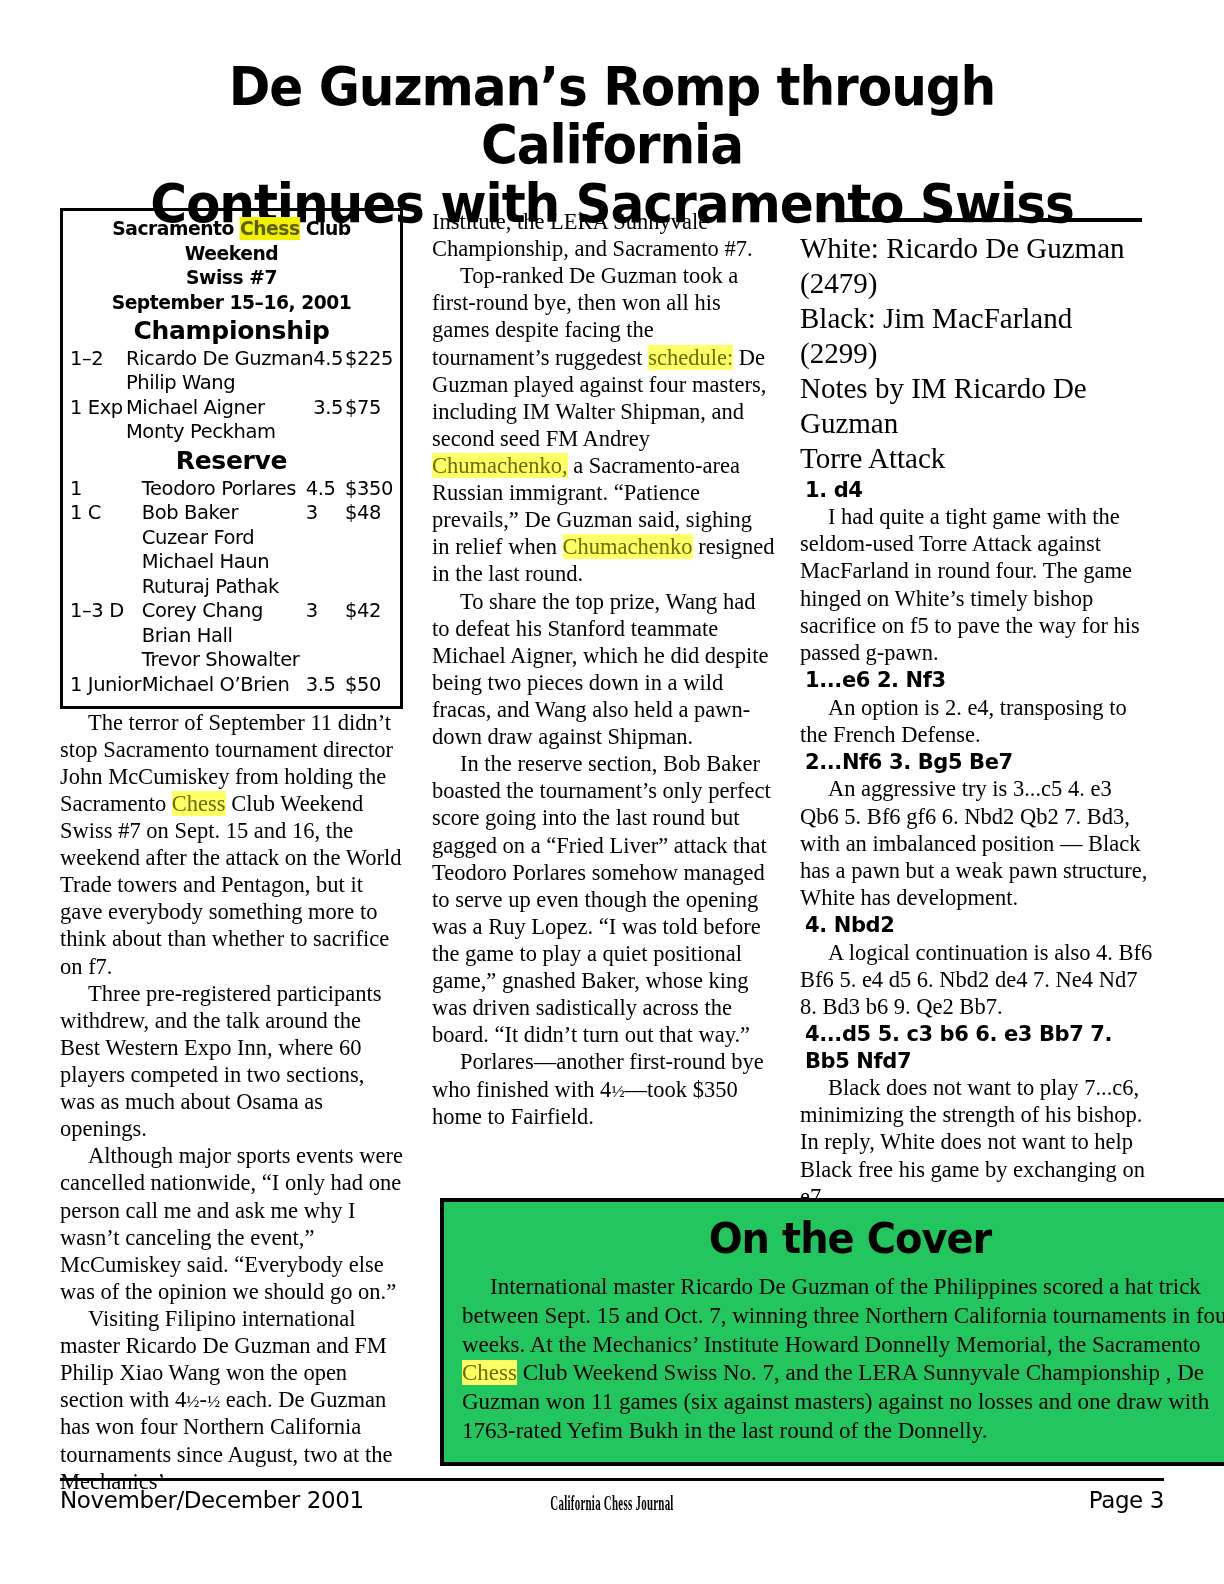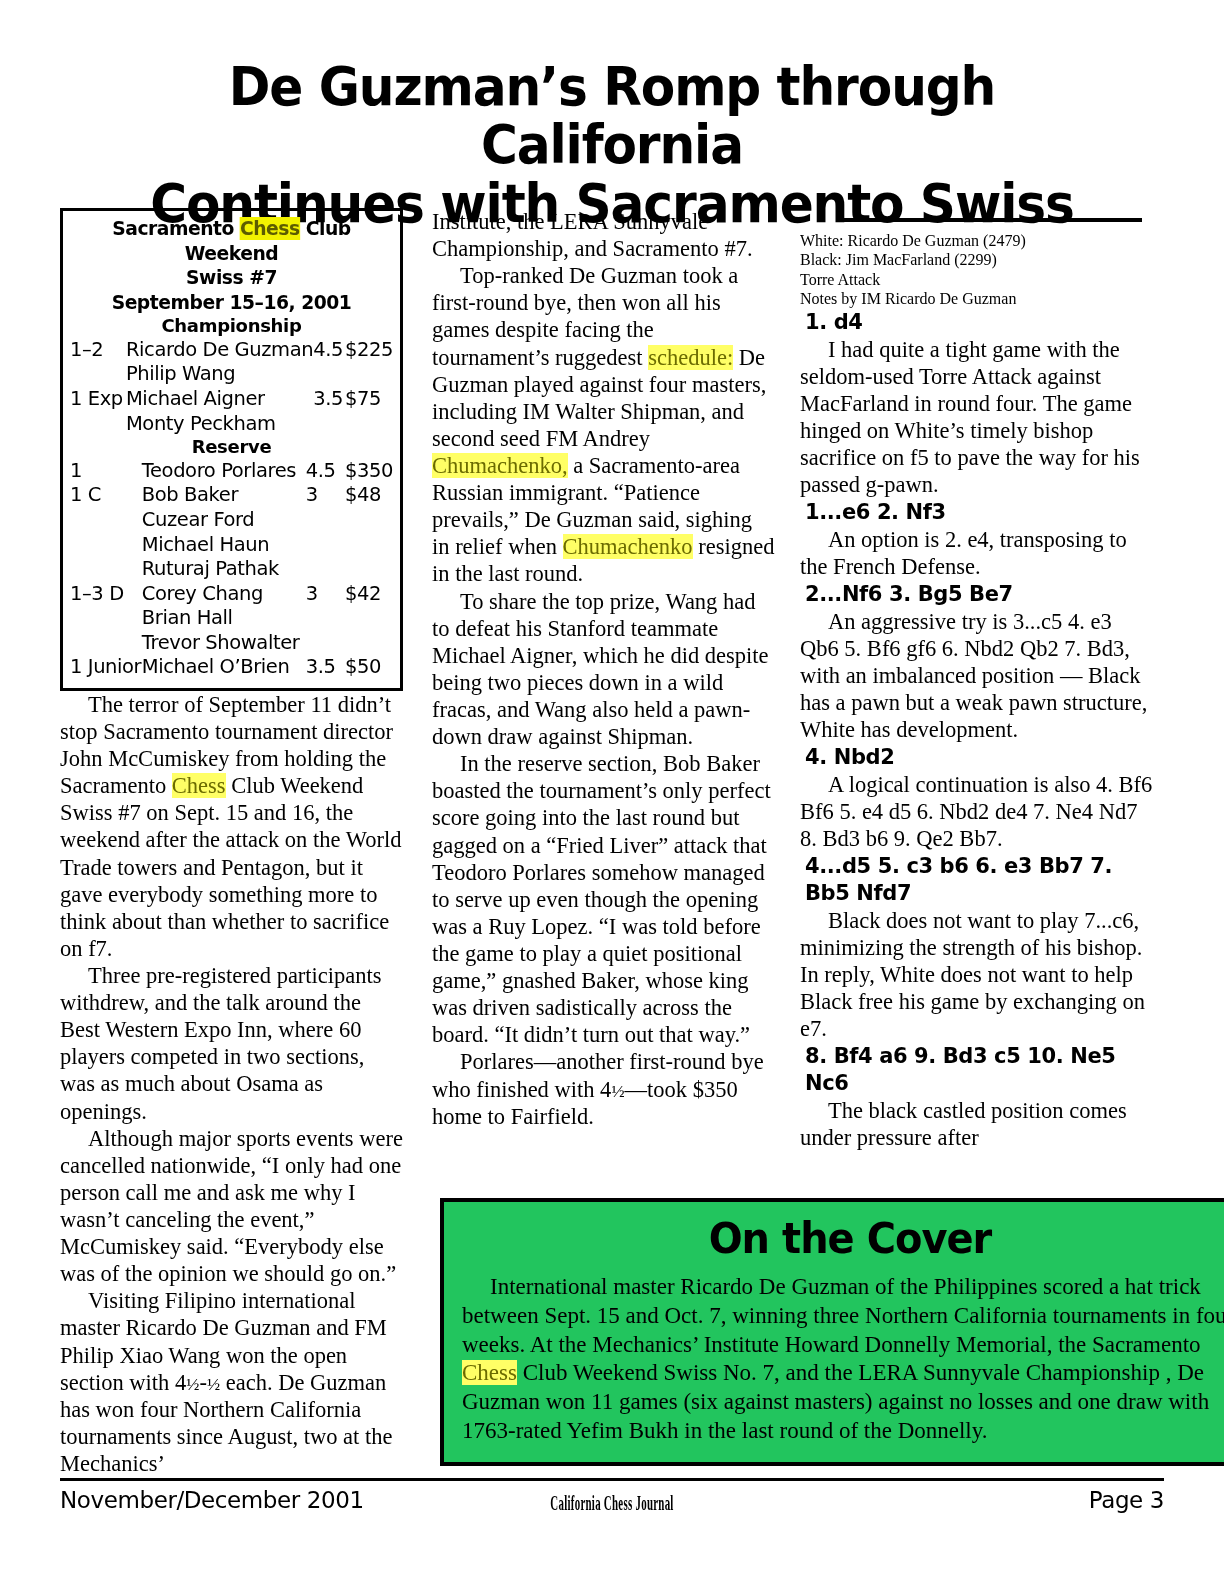--- a/index.html
+++ b/index.html
@@ -96,21 +96,21 @@
     font-size: 19.5px;
     line-height: 1.26;
     text-align: center;
     letter-spacing: -0.5px;
     transform: scaleX(0.96);
     transform-origin: center;
   }
   .rb-section {
     font-family: "DejaVu Sans", sans-serif;
     font-weight: bold;
-    font-size: 18px;
+    font-size: 25px;
     text-align: center;
     line-height: 1.26;
     letter-spacing: -0.3px;
   }
   table.results {
     width: 100%;
     border-collapse: collapse;
     font-family: "DejaVu Sans", sans-serif;
     font-size: 19.5px;
     letter-spacing: -0.4px;
@@ -127,21 +127,21 @@
   td.c-prize { text-align: left; }
 
   
   .game-rule {
     width: 298px;
     height: 4px;
     background: #000;
     margin: 10px auto 9px 44px;
   }
   .game-head {
-    font-size: 16px;
+    font-size: 29px;
     line-height: 1.205;
     text-indent: 0;
   }
   .move {
     font-family: "DejaVu Sans", sans-serif;
     font-weight: bold;
     font-size: 21px;
     line-height: 1.27;
     text-indent: 0;
     letter-spacing: -0.4px;
@@ -346,22 +346,22 @@
 
       <p>In the reserve section, Bob Baker boasted the tournament’s only perfect score going into the last round but gagged on a “Fried Liver” attack that Teodoro Porlares somehow managed to serve up even though the opening was a Ruy Lopez. “I was told before the game to play a quiet positional game,” gnashed Baker, whose king was driven sadistically across the board. “It didn’t turn out that way.”</p>
 
       <p><span>Porlares—another  first-round bye who finished with 4</span><span class="frac">½</span><span>—took $350 home to Fairfield.</span></p>
     </div>
 
     <div class="col col-right">
       <div class="game-rule"></div>
       <div class="game-head">White: Ricardo De Guzman (2479)</div>
       <div class="game-head">Black: Jim MacFarland (2299)</div>
+      <div class="game-head">Notes by IM Ricardo De Guzman</div>
       <div class="game-head">Torre Attack</div>
-      <div class="game-head">Notes by IM Ricardo De Guzman</div>
       <div id="moves-list">
           <div class="move">1. d4</div>
           <p>I had quite a tight game with the seldom-used Torre Attack against MacFarland in round four. The game hinged on White’s timely bishop sacrifice on f5 to pave the way for his passed g-pawn.</p>
           <div class="move">1...e6 2. Nf3</div>
           <p>An option is 2. e4, transposing to the French Defense.</p>
           <div class="move">2...Nf6 3. Bg5 Be7</div>
           <p>An aggressive try is  3...c5 4. e3 Qb6 5. Bf6 gf6 6. Nbd2 Qb2 7. Bd3, with an imbalanced position — Black has a pawn but a weak pawn structure, White has development.</p>
           <div class="move">4. Nbd2</div>
           <p>A logical continuation is also 4. Bf6 Bf6 5. e4 d5 6. Nbd2 de4 7. Ne4 Nd7 8. Bd3 b6 9. Qe2 Bb7.</p>
           <div class="move">4...d5 5. c3 b6 6. e3 Bb7 7. Bb5 Nfd7</div>

